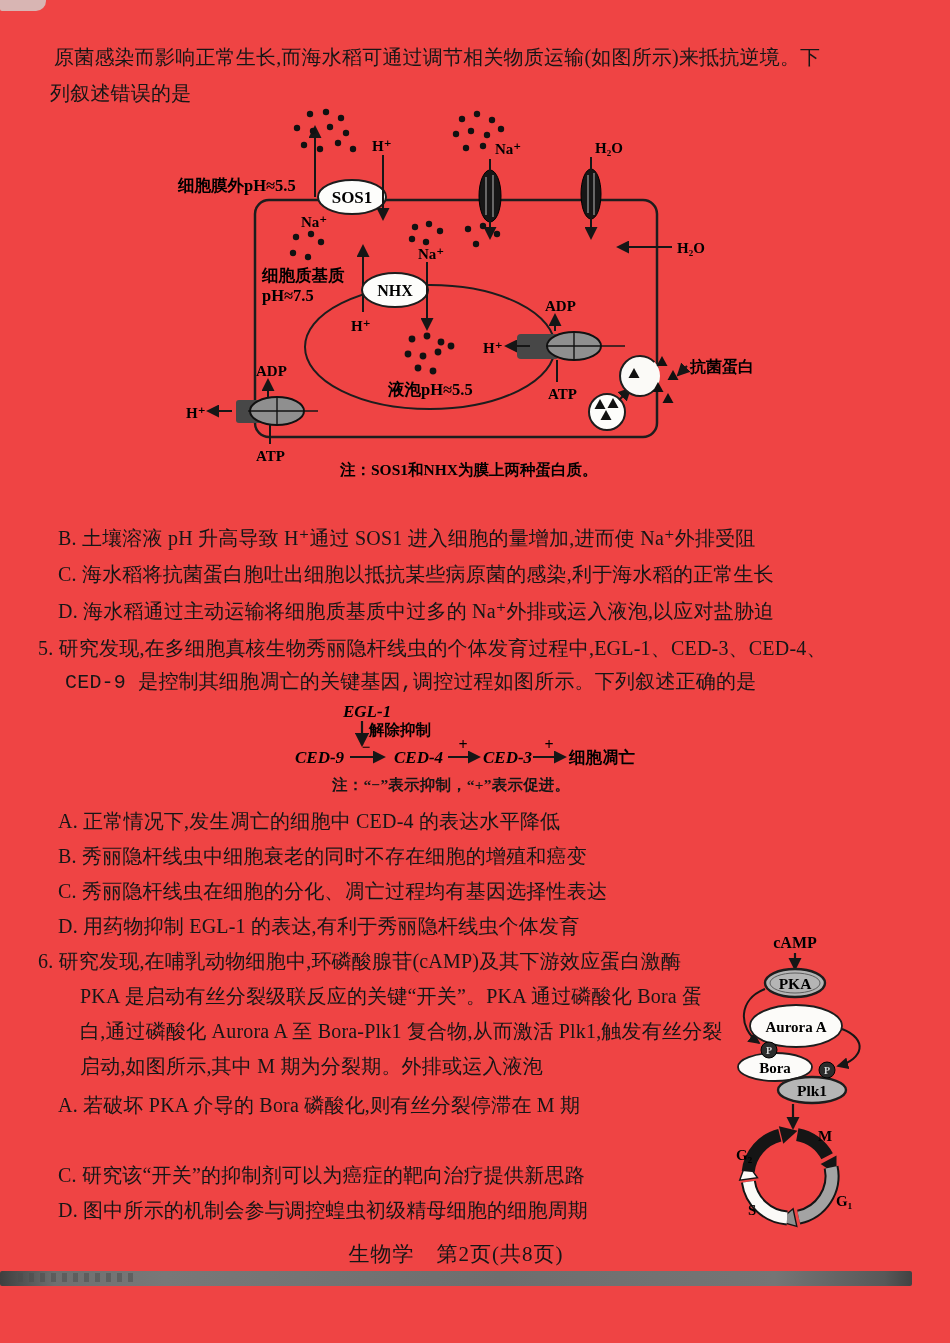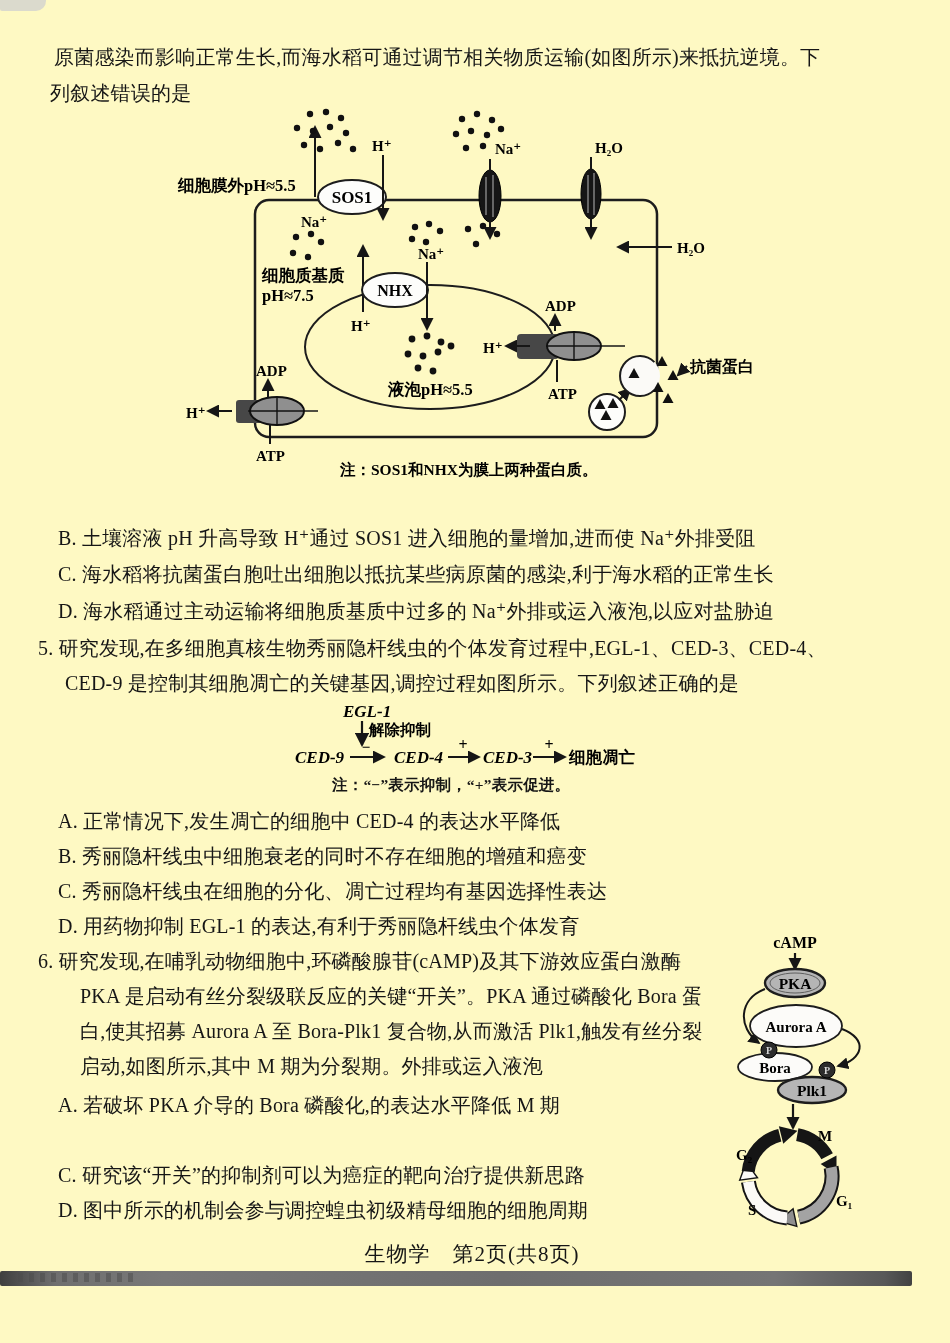--- a/index.html
+++ b/index.html
@@ -1,23 +1,23 @@
 <!DOCTYPE html>
 <html><head>
 <meta charset="utf-8">
 <style>
   html,body{margin:0;padding:0;background:#e8e8e8;}
   .page{
     position:relative;width:950px;height:1343px;margin:0 auto;
-    background:#fef9c3;overflow:hidden;
+    background:#ef4444;overflow:hidden;
     font-family:"Liberation Serif","DejaVu Serif",serif;color:#161616;
   }
   .tline{position:absolute;font-size:20px;line-height:26px;white-space:nowrap;letter-spacing:.2px;}
   .note{font-size:15.5px;font-weight:600;}
-  .footer{position:absolute;left:0;width:912px;text-align:center;font-size:21px;letter-spacing:1px;padding-left:16px;}
+  .footer{position:absolute;left:0;width:912px;text-align:center;font-size:21px;letter-spacing:1px;}
   .smudge-top{position:absolute;left:0;top:0;width:46px;height:11px;background:#d2d2d0;border-radius:0 0 10px 2px;opacity:.8;}
   .scanbar{position:absolute;left:0;top:1271px;width:912px;height:15px;border-radius:2px;
     background:linear-gradient(90deg,#3f3f3f,#6f6f6f 6%,#787878 18%,#6e6e6e 55%,#757575 85%,#585858 97%,#424242);}
   .scanbar::after{content:"";position:absolute;left:18px;top:2px;width:120px;height:9px;
     background:repeating-linear-gradient(90deg,#4a4a4a 0 5px,transparent 5px 11px);opacity:.5;}
   svg text{font-family:"Liberation Serif","DejaVu Serif",serif;}
 </style>
 </head>
 <body>
 
@@ -190,21 +190,21 @@
     </g>
 
     <text x="190" y="370" font-size="15.5" font-weight="bold">注：SOS1和NHX为膜上两种蛋白质。</text>
   </svg>
 
   <div class="tline" style="left:58px;top:525px;">B. 土壤溶液 pH 升高导致 H⁺通过 SOS1 进入细胞的量增加,进而使 Na⁺外排受阻</div>
   <div class="tline" style="left:58px;top:561px;">C. 海水稻将抗菌蛋白胞吐出细胞以抵抗某些病原菌的感染,利于海水稻的正常生长</div>
   <div class="tline" style="left:58px;top:598px;">D. 海水稻通过主动运输将细胞质基质中过多的 Na⁺外排或运入液泡,以应对盐胁迫</div>
 
   <div class="tline" style="left:38px;top:635px;">5. 研究发现,在多细胞真核生物秀丽隐杆线虫的个体发育过程中,EGL-1、CED-3、CED-4、</div>
-  <div class="tline" style="left:65px;top:670px;">CED-9 是控制其细胞凋亡的关键基因,调控过程如图所示。下列叙述正确的是</div>
+  <div class="tline" style="left:65px;top:670px;font-family:Liberation Mono, monospace;">CED-9 是控制其细胞凋亡的关键基因,调控过程如图所示。下列叙述正确的是</div>
 
   <svg style="position:absolute;left:280px;top:695px;" width="430" height="90" viewBox="0 0 430 90">
     <defs>
       <marker id="ah2" viewBox="0 0 10 10" refX="8.5" refY="5" markerWidth="6.5" markerHeight="6.5" orient="auto">
         <path d="M0,0 L10,5 L0,10 z" fill="#161616"></path>
       </marker>
     </defs>
     <text x="63" y="22" font-size="17" font-style="italic" font-weight="bold">EGL-1</text>
     <line x1="82" y1="26" x2="82" y2="50" stroke="#161616" stroke-width="2.2" marker-end="url(#ah2)"></line>
     <text x="89" y="40" font-size="15.5" font-weight="bold">解除抑制</text>
@@ -225,21 +225,21 @@
   </svg>
   <div class="tline note" style="left:332px;top:772px;">注：“−”表示抑制，“+”表示促进。</div>
 
   <div class="tline" style="left:58px;top:808px;">A. 正常情况下,发生凋亡的细胞中 CED-4 的表达水平降低</div>
   <div class="tline" style="left:58px;top:878px;">C. 秀丽隐杆线虫在细胞的分化、凋亡过程均有基因选择性表达</div>
   <div class="tline" style="left:58px;top:843px;">B. 秀丽隐杆线虫中细胞衰老的同时不存在细胞的增殖和癌变</div>
   <div class="tline" style="left:58px;top:913px;">D. 用药物抑制 EGL-1 的表达,有利于秀丽隐杆线虫个体发育</div>
 
   <div class="tline" style="left:38px;top:948px;">6. 研究发现,在哺乳动物细胞中,环磷酸腺苷(cAMP)及其下游效应蛋白激酶</div>
   <div class="tline" style="left:80px;top:983px;">PKA 是启动有丝分裂级联反应的关键“开关”。PKA 通过磷酸化 Bora 蛋</div>
-  <div class="tline" style="left:80px;top:1018px;">白,使其招募 Aurora A 至 Bora-Plk1 复合物,从而激活 Plk1,触发有丝分裂</div>
+  <div class="tline" style="left:80px;top:1018px;">白,通过磷酸化 Aurora A 至 Bora-Plk1 复合物,从而激活 Plk1,触发有丝分裂</div>
   <div class="tline" style="left:80px;top:1053px;">启动,如图所示,其中 M 期为分裂期。外排或运入液泡</div>
 
   <svg style="position:absolute;left:715px;top:925px;" width="235" height="312" viewBox="0 0 235 312">
     <defs>
       <marker id="ah3" viewBox="0 0 10 10" refX="8.5" refY="5" markerWidth="6" markerHeight="6" orient="auto">
         <path d="M0,0 L10,5 L0,10 z" fill="#161616"></path>
       </marker>
     </defs>
 
     <text x="80" y="23" text-anchor="middle" font-size="16" font-weight="bold">cAMP</text>
@@ -288,21 +288,21 @@
       <path d="M 33.2 246.6 A 42 42 0 0 1 64.8 210.2" fill="none" stroke="#151515" stroke-width="13"></path>
       <polygon points="-2,-9 15,0 -2,9" fill="#151515" transform="translate(68,209.5) rotate(-14)"></polygon>
 
       <text x="103" y="216" font-size="15" font-weight="bold">M</text>
       <text x="21" y="235" font-size="15" font-weight="bold">G₂</text>
       <text x="121" y="281" font-size="15" font-weight="bold">G₁</text>
       <text x="33" y="290" font-size="15" font-weight="bold">S</text>
     </g>
   </svg>
 
-  <div class="tline" style="left:58px;top:1092px;">A. 若破坏 PKA 介导的 Bora 磷酸化,的表达水平降低 M 期</div>
+  <div class="tline" style="left:58px;top:1092px;">A. 若破坏 PKA 介导的 Bora 磷酸化,则有丝分裂停滞在 M 期</div>
   <div class="tline" style="left:58px;top:1162px;">C. 研究该“开关”的抑制剂可以为癌症的靶向治疗提供新思路</div>
   <div class="tline" style="left:58px;top:1197px;">D. 图中所示的机制会参与调控蝗虫初级精母细胞的细胞周期</div>
 
   <div class="footer" style="top:1240px;">生物学　第2页(共8页)</div>
 
   <div class="scanbar"></div>
 
 </div>
 
 </body></html>

